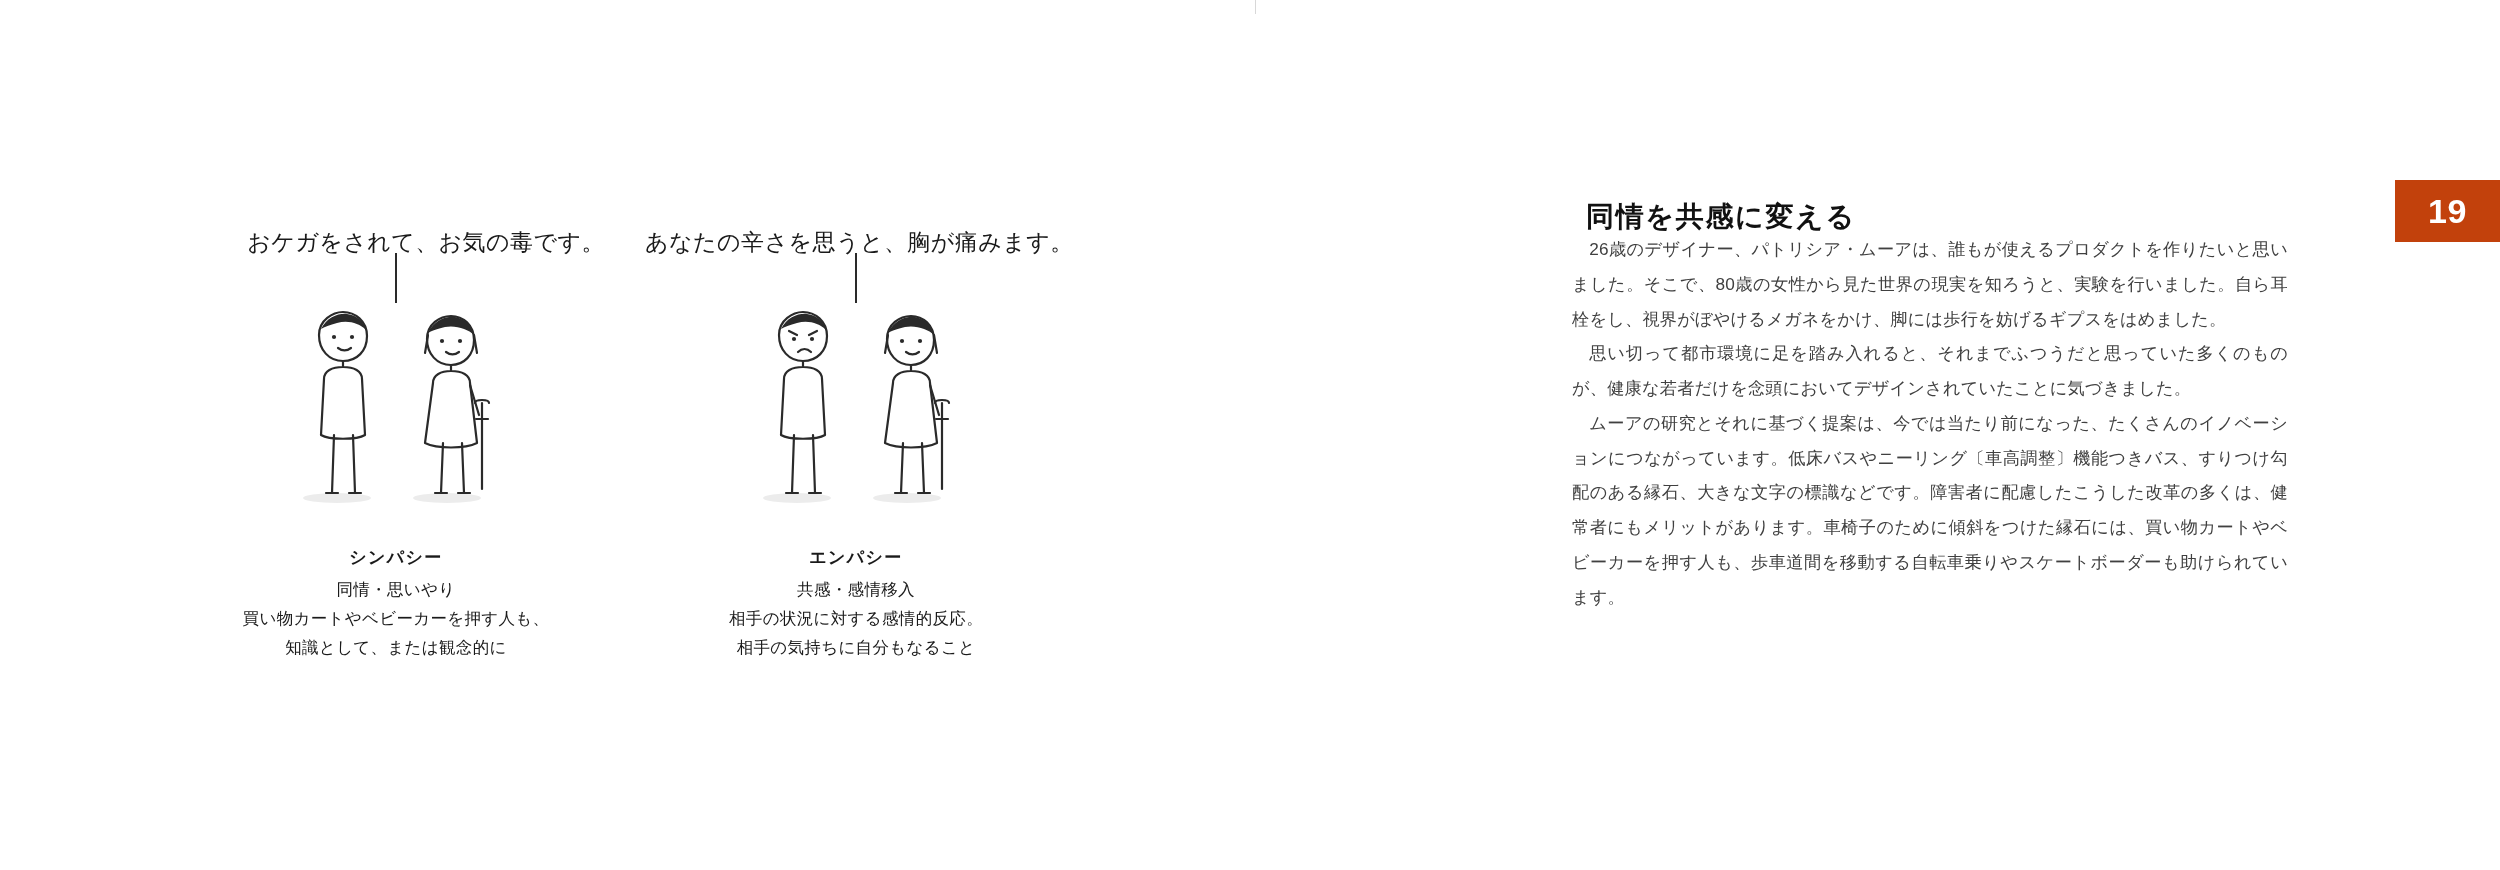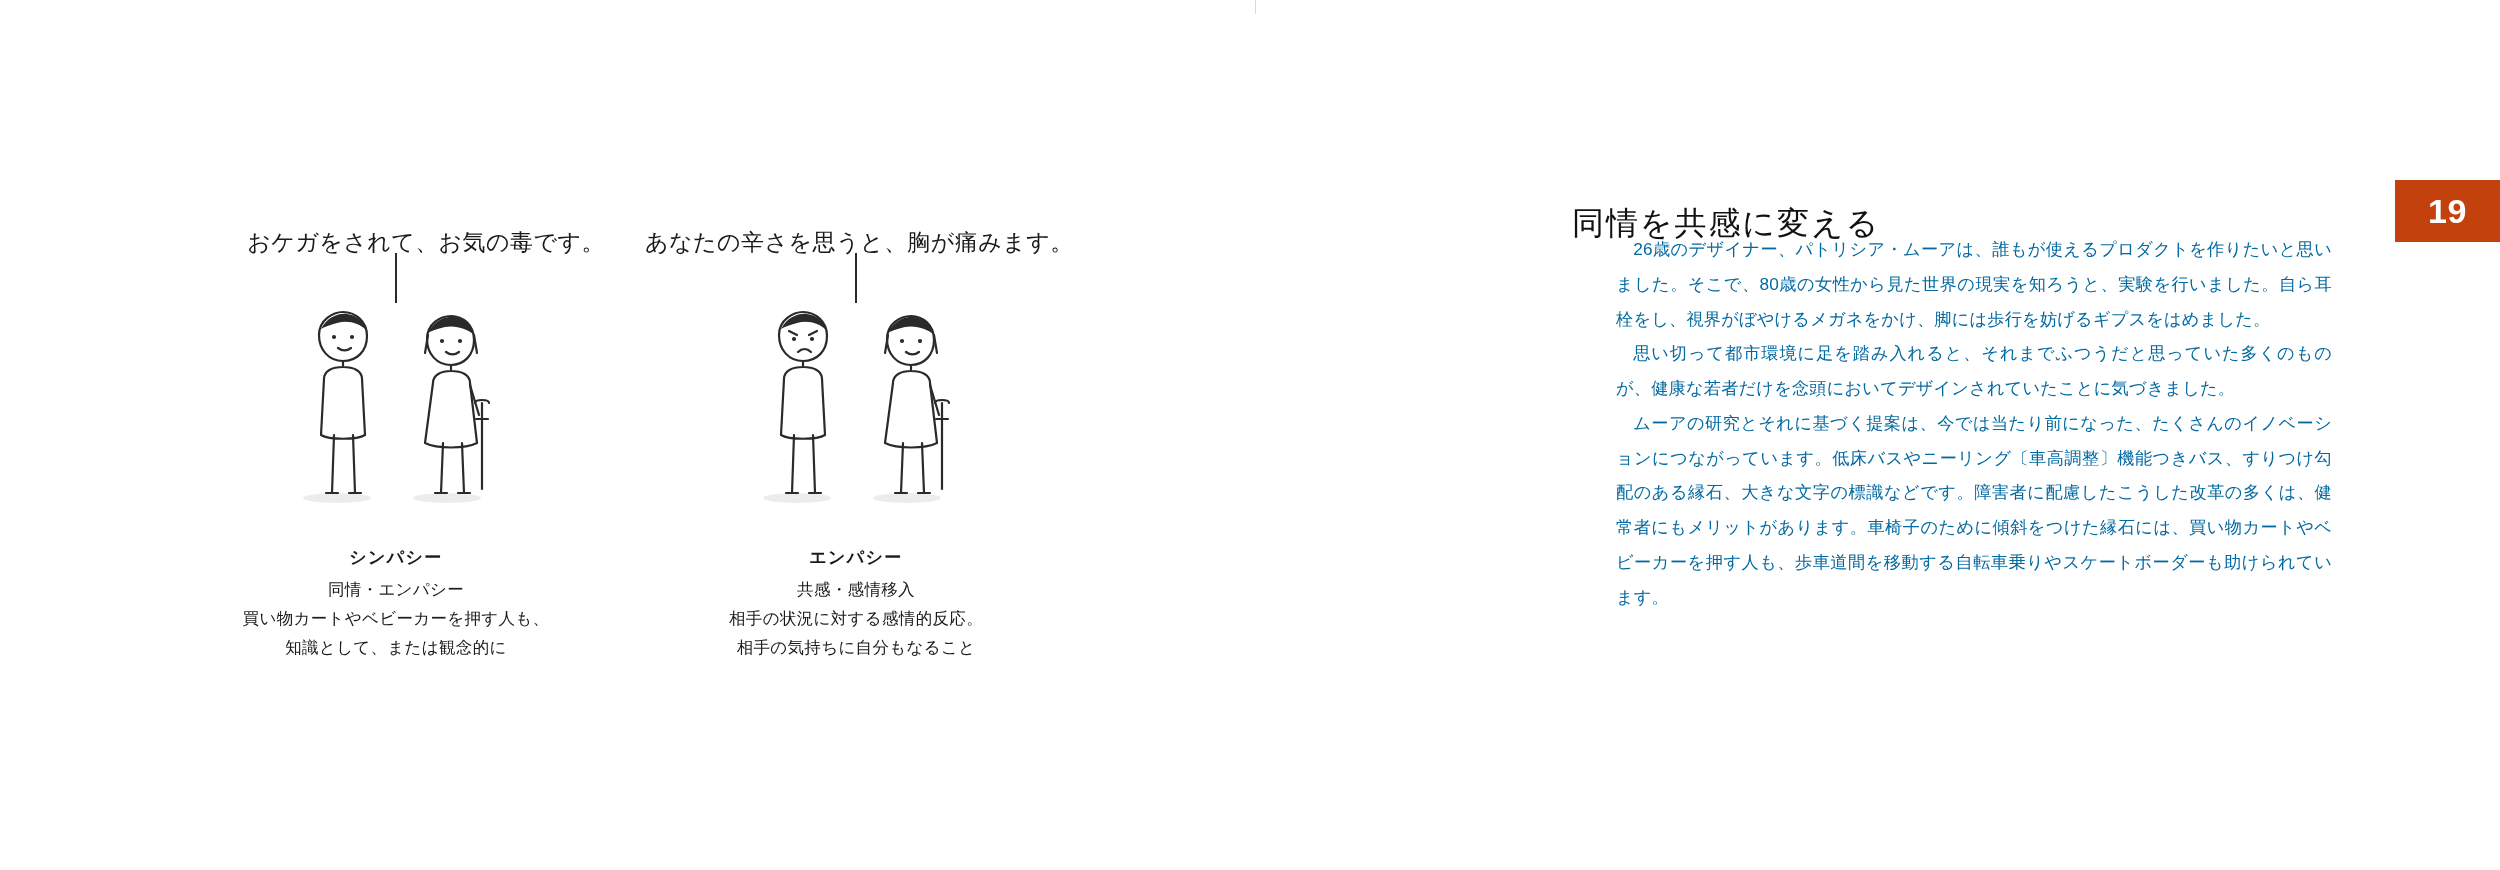--- a/index.html
+++ b/index.html
@@ -100,39 +100,38 @@
   .right-page {
     position: absolute;
     left: 1530px;
     top: 0;
     width: 820px;
     height: 870px;
   }
 
   .section-heading {
     position: absolute;
-    left: 42px;
+    left: 56px;
     top: 175px;
-    font-size: 32px;
-    font-weight: normal;
+    font-size: 28px;
+    font-weight: bold;
     letter-spacing: 0.06em;
     color: #111;
   }
 
   .body-copy {
     position: absolute;
     left: 42px;
     top: 232px;
     width: 716px;
     font-size: 17.2px;
     line-height: 2.02;
     letter-spacing: 0.012em;
-    color: #0369a1;
+    color: #404040;
     text-align: justify;
-    margin-left: 44px;
   }
   .body-copy p {
     margin: 0;
     text-indent: 1em;
   }
 
   
   .page-tab {
     position: absolute;
     left: 2395px;
@@ -201,21 +200,21 @@
           <path d="M250 190 L262 190 M273 190 L285 190"></path>
 
           <path d="M297 100 L297 186"></path>
           <path d="M290 100 C290 96 304 96 304 100"></path>
           <path d="M291 116 L303 116"></path>
         </g>
       </svg>
 
       <div class="figure-caption">
         <span class="term">シンパシー</span>
-        <span class="line">同情・エンパシー</span>
+        <span class="line">同情・思いやり</span>
         <span class="line">買い物カートやベビーカーを押す人も、</span>
         <span class="line">知識として、または観念的に</span>
       </div>
     </div>
 
     <div class="figure-group empathy">
       <div class="caption-bubble">あなたの辛さを思うと、胸が痛みます。</div>
       <div class="leader-line"></div>
 
       <svg class="figures-svg" width="420" height="240" viewBox="0 0 420 240">

